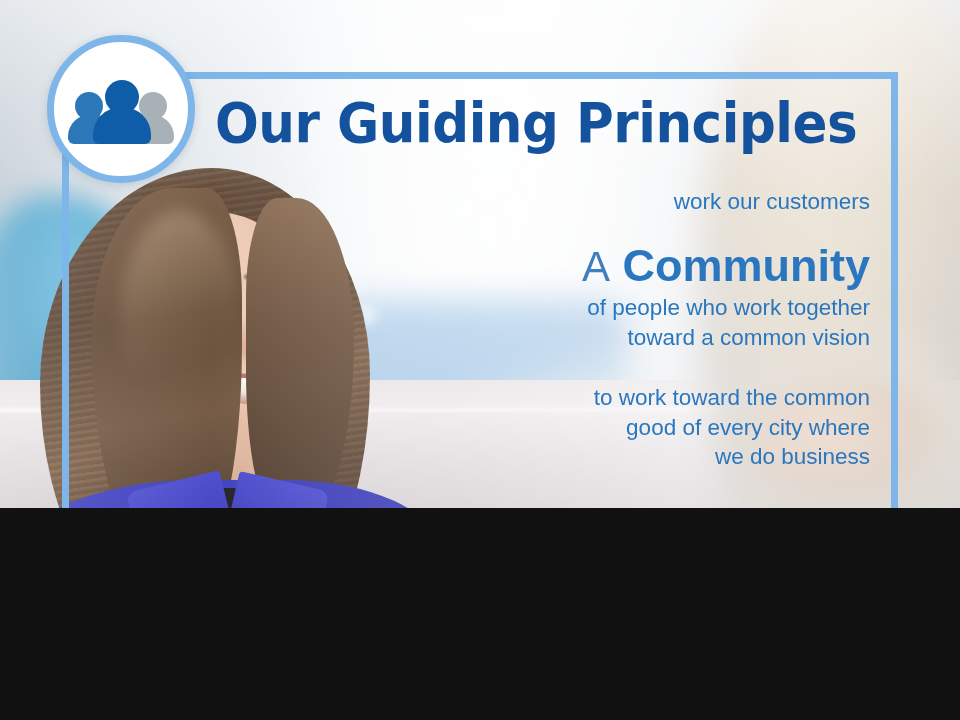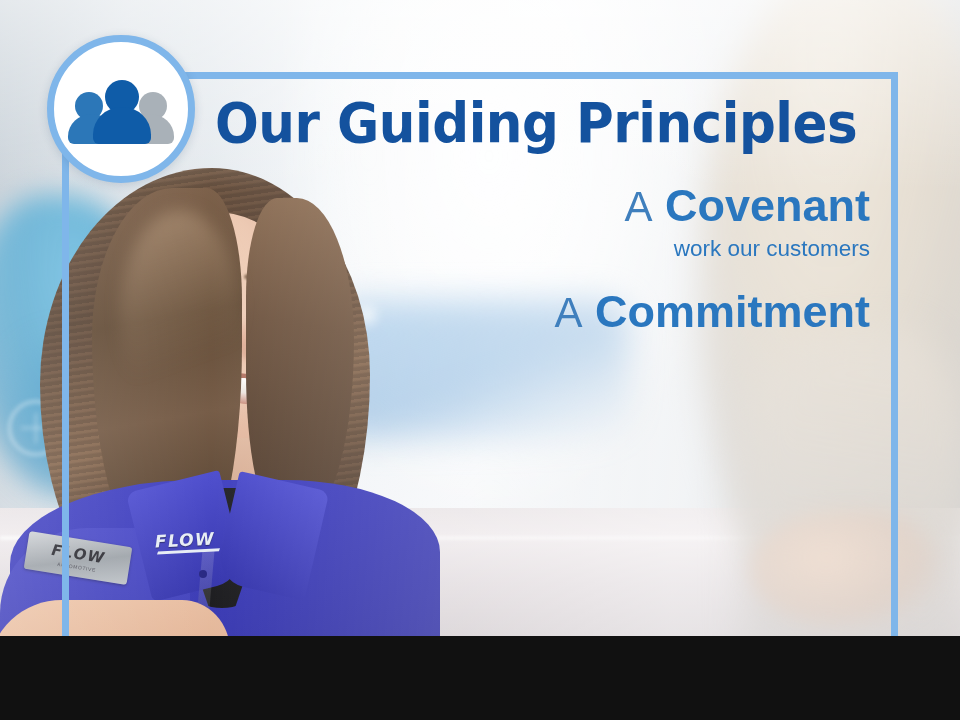--- a/index.html
+++ b/index.html
@@ -1,18 +1,18 @@
 <!DOCTYPE html>
 <html><head>
 <meta charset="utf-8">
 <style>
   html,body{margin:0;padding:0;background:#111;}
   *{box-sizing:border-box;}
   #stage{
-    position:relative;width:960px;height:636px;overflow:hidden;
+    position:relative;width:960px;height:508px;overflow:hidden;
     font-family:"Liberation Sans","DejaVu Sans",sans-serif;
     background:#cfd6dc;
   }
 
   
   .photo{position:absolute;inset:0;overflow:hidden;}
 
   
   .bg-base{
     position:absolute;inset:0;
@@ -356,29 +356,29 @@
       <div class="p-head pc-head"></div>
       <div class="p-body pc-body"></div>
     </div>
   </div>
 
   <div class="title">Our Guiding Principles</div>
 
   <div class="blocks">
 
     <div class="pblock" id="b1">
+      <div class="psub"><span>work </span><b>our customers</b></div>
+    </div>
+
+    <div class="pblock" id="b2">
       <div class="phead">
         <span class="art">A</span>
-        <span>Covenant</span>
+        <span>Community</span>
       </div>
-      <div class="psub"><span>work </span><b>our customers</b></div>
-    </div>
-
+      <div class="psub"><span>of </span><b>people who work together</b><br><span>toward a common vision</span></div>
+    </div>
 
     <div class="pblock" id="b3">
-      <div class="phead">
-        <span class="art">A</span>
-        <span>Commitment</span>
-      </div>
+      <div class="psub"><span>to work toward the </span><b>common</b><br><b>good of every city</b><span> where</span><br><span>we do business</span></div>
     </div>
 
   </div>
 </div>
 
 </body></html>

